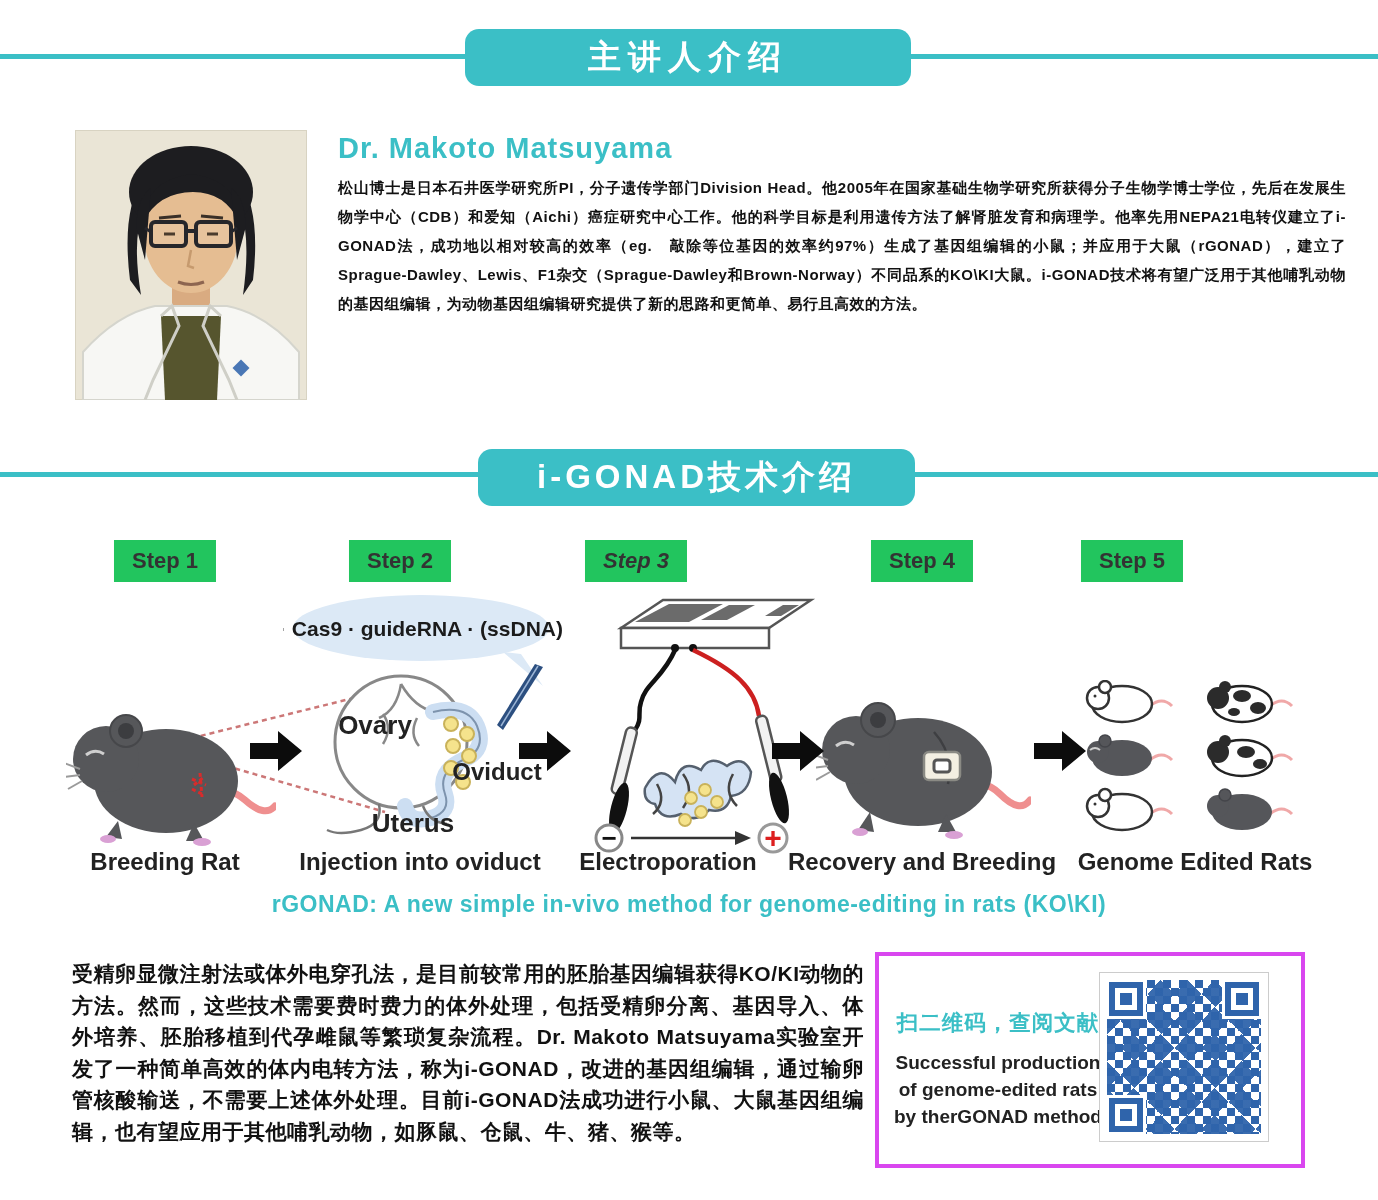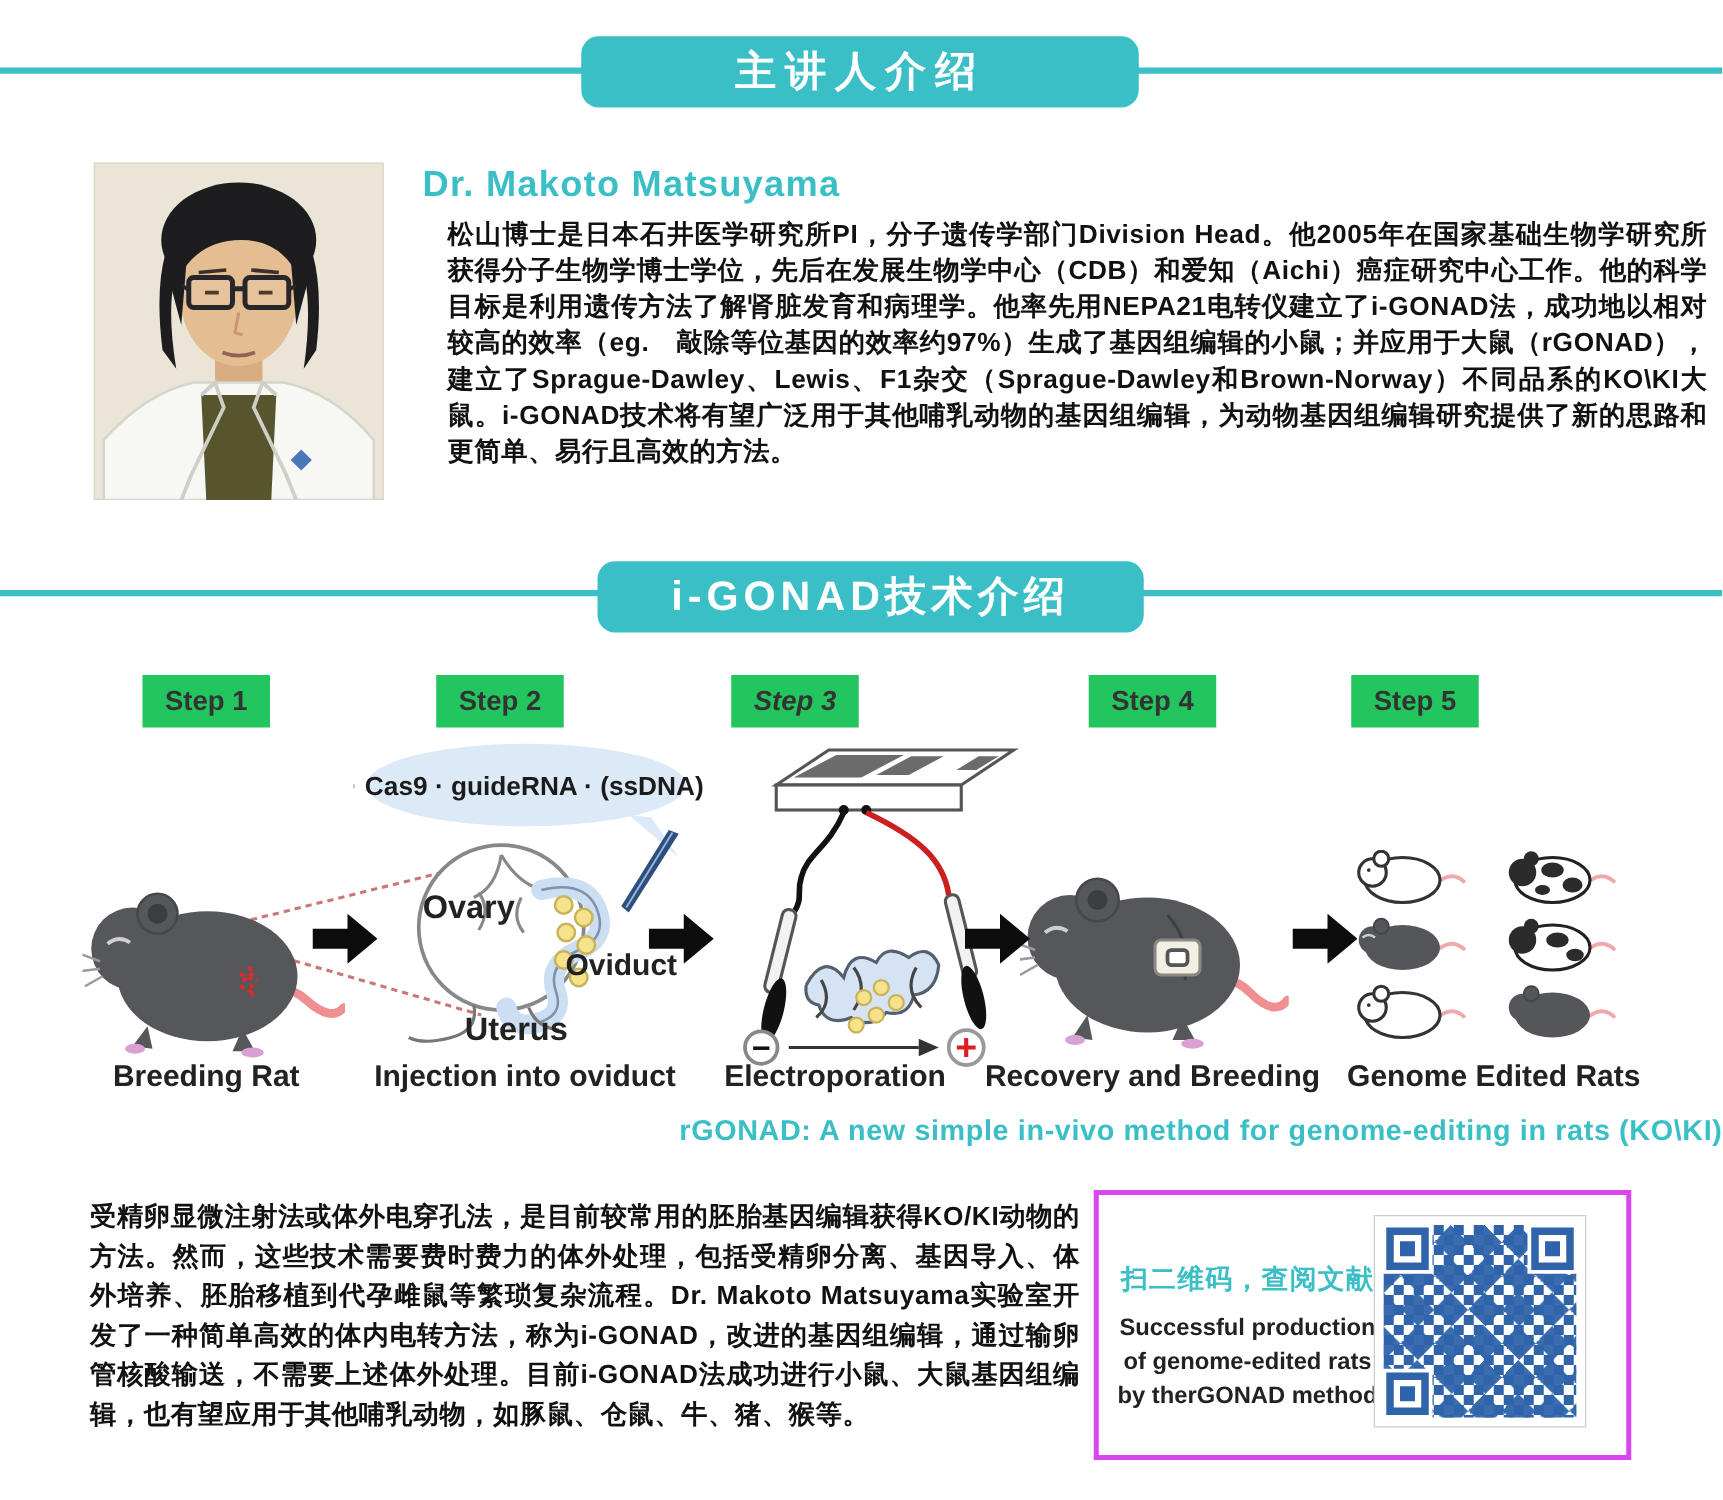--- a/index.html
+++ b/index.html
@@ -6,27 +6,27 @@
   *{box-sizing:border-box;}
   body{font-family:"Liberation Sans","DejaVu Sans",sans-serif;}
   #page{position:relative;width:1378px;height:1200px;background:#fff;overflow:hidden;border-radius:27px;}
 
   .teal-line{position:absolute;left:0;width:1378px;height:5px;background:#3bbfc6;}
   .banner{position:absolute;background:#3bbfc6;border-radius:14px;display:flex;align-items:center;justify-content:center;color:#fff;font-weight:bold;font-size:33px;letter-spacing:7px;z-index:2;}
 
   
   #photo{position:absolute;left:75px;top:130px;width:232px;height:270px;}
   #speaker-name{position:absolute;left:338px;top:132px;font-size:29px;font-weight:bold;color:#3bbfc6;letter-spacing:1px;}
-  #speaker-bio{position:absolute;left:338px;top:173px;width:1008px;font-size:21px;font-weight:bold;color:#111;line-height:29px;text-align:justify;letter-spacing:.5px;margin-left:20px;}
+  #speaker-bio{position:absolute;left:338px;top:173px;width:1008px;font-size:15px;font-weight:bold;color:#111;line-height:29px;text-align:justify;letter-spacing:.5px;}
 
   
   .step-box{position:absolute;top:540px;height:42px;padding:0 18px;background:#22c55e;color:#333;font-weight:bold;font-size:22px;display:flex;align-items:center;justify-content:center;transform:translateX(-50%);}
   .step-caption{position:absolute;top:848px;transform:translateX(-50%);font-size:24px;font-weight:bold;color:#222;white-space:nowrap;}
   .flow-arrow{position:absolute;width:52px;height:40px;}
-  #diagram-footnote{position:absolute;left:0;top:891px;width:1378px;text-align:right;color:#3bbfc6;font-size:23px;font-weight:bold;letter-spacing:.5px;}
+  #diagram-footnote{position:absolute;left:0;top:891px;width:1378px;text-align:center;color:#3bbfc6;font-size:23px;font-weight:bold;letter-spacing:.5px;}
 
   
   #bottom-paragraph{position:absolute;left:72px;top:958px;width:792px;font-size:21px;font-weight:bold;color:#111;line-height:31.5px;text-align:justify;letter-spacing:.5px;}
   #qr-box{position:absolute;left:875px;top:952px;width:430px;height:216px;border:4px solid #d946ef;background:#fff;}
   #qr-text{position:absolute;left:14px;top:52px;width:210px;text-align:center;}
   #qr-title{color:#3bbfc6;font-size:21.5px;font-weight:bold;letter-spacing:1px;margin-bottom:12px;white-space:nowrap;}
   .qr-line{color:#222;font-size:19px;font-weight:bold;line-height:27px;white-space:nowrap;}
   #qr-code{position:absolute;left:220px;top:16px;width:170px;height:170px;background:#fff;border:1px solid #ccc;padding:7px;}
   #qr-pattern{position:relative;width:100%;height:100%;
     background-image:

